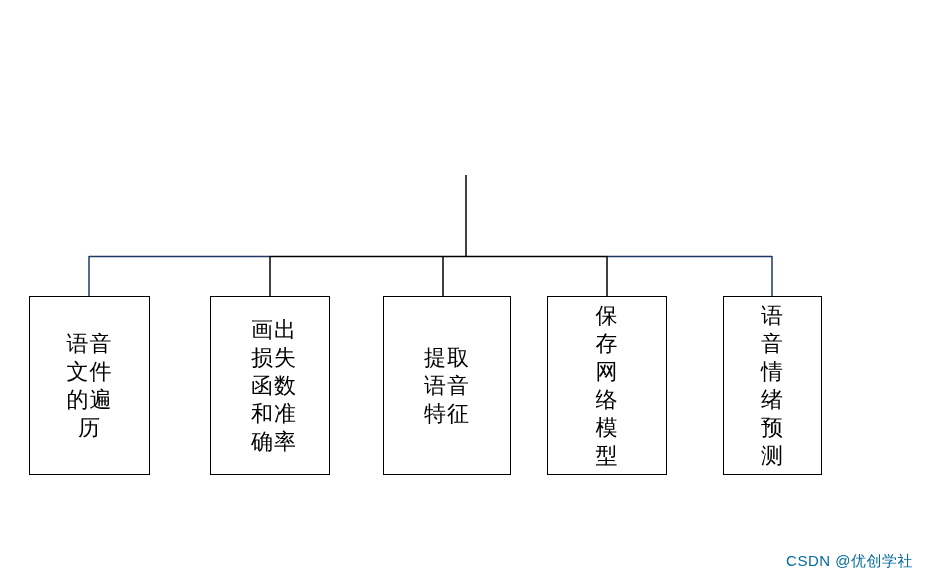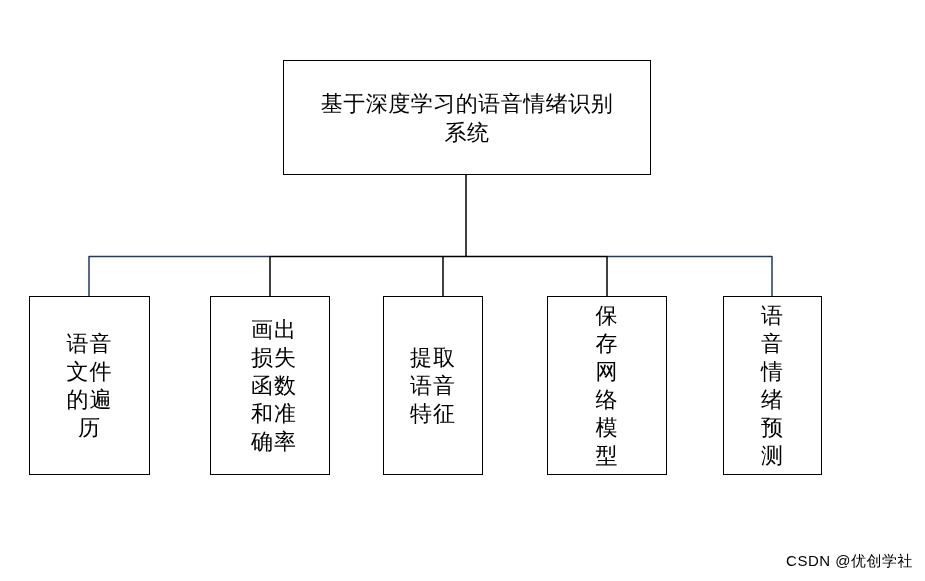--- a/index.html
+++ b/index.html
@@ -45,21 +45,21 @@
     width: 368px;
     height: 115px;
     border-width: 1px;
   }
   .node.root .label {
     line-height: 29px;
     letter-spacing: 0.5px;
   }
   .node.c1 { left: 29px;  top: 296px; width: 121px; height: 179px; }
   .node.c2 { left: 210px; top: 296px; width: 120px; height: 179px; padding-left: 8px; }
-  .node.c3 { left: 383px; top: 296px; width: 100px; height: 179px; }
+  .node.c3 { left: 383px; top: 296px; width: 128px; height: 179px; }
   .node.c4 { left: 547px; top: 296px; width: 120px; height: 179px; }
   .node.c5 { left: 723px; top: 296px; width: 99px;  height: 179px; }
   .watermark {
     position: absolute;
     right: 12px;
     top: 552px;
     font-family: "Liberation Sans", "DejaVu Sans", sans-serif;
     font-size: 15px;
     letter-spacing: 0.5px;
   }
@@ -74,24 +74,20 @@
       <line x1="89" y1="256.5" x2="270" y2="256.5" stroke="#1f3864" stroke-width="1.5"></line>
       <line x1="270" y1="256.5" x2="607" y2="256.5" stroke="#000000" stroke-width="1.5"></line>
       <line x1="607" y1="256.5" x2="772" y2="256.5" stroke="#1f3864" stroke-width="1.5"></line>
       <line x1="89" y1="256" x2="89" y2="297" stroke="#1f3864" stroke-width="1.5"></line>
       <line x1="270" y1="256" x2="270" y2="297" stroke="#000000" stroke-width="1.5"></line>
       <line x1="443" y1="256" x2="443" y2="297" stroke="#000000" stroke-width="1.5"></line>
       <line x1="607" y1="256" x2="607" y2="297" stroke="#000000" stroke-width="1.5"></line>
       <line x1="772" y1="256" x2="772" y2="297" stroke="#1f3864" stroke-width="1.5"></line>
     </svg>
 
-  <div class="node root">
-    <span class="label">基于深度学习的语音情绪识别
-系统</span>
-  </div>
 
   <div class="node c1">
     <span class="label">语音
 文件
 的遍
 历</span>
   </div>
 
   <div class="node c2">
     <span class="label">画出
@@ -118,15 +114,15 @@
 
   <div class="node c5">
     <span class="label">语
 音
 情
 绪
 预
 测</span>
   </div>
 
-  <div class="watermark" style="color: #000000;">CSDN @优创学社</div>
+  <div class="watermark" style="color: #0369a1;">CSDN @优创学社</div>
 
 </div>
 
 </body></html>

